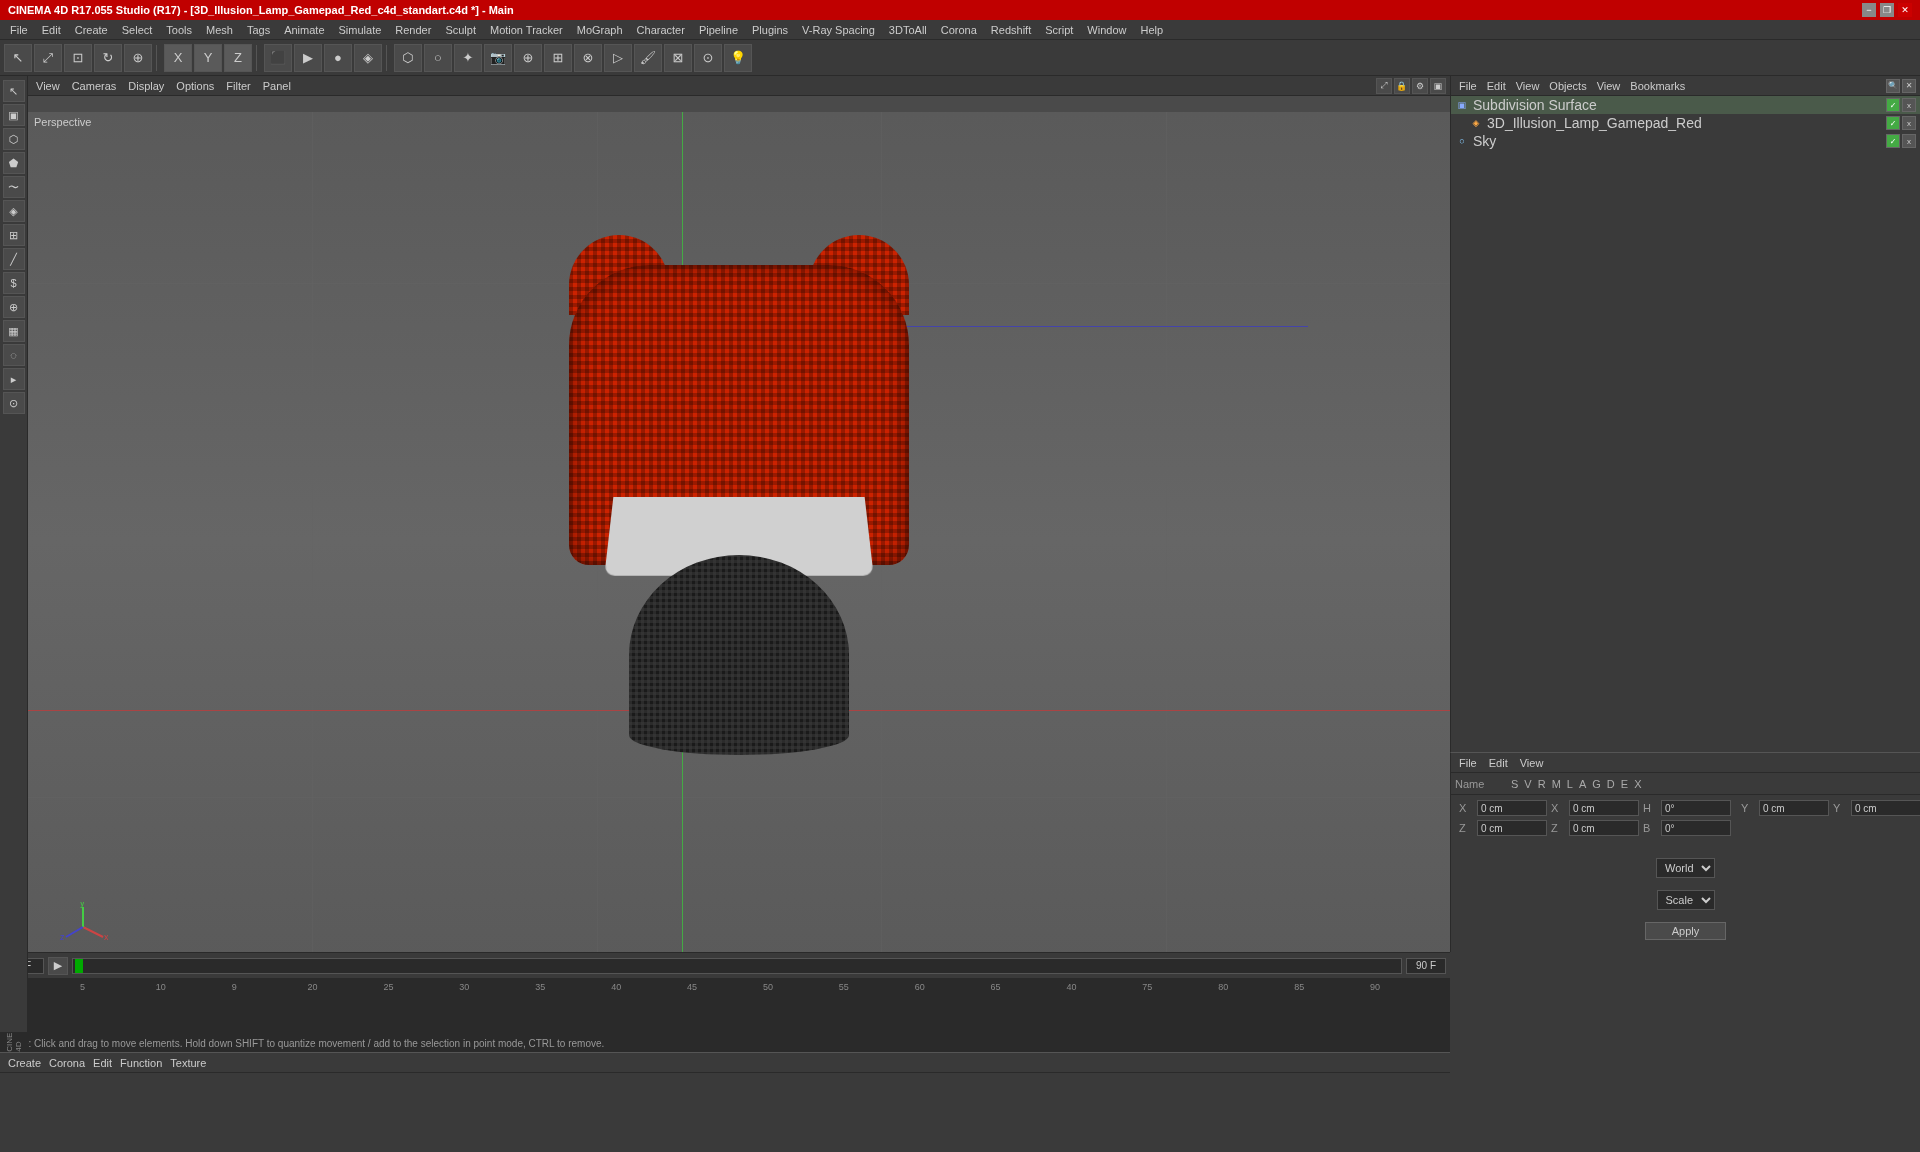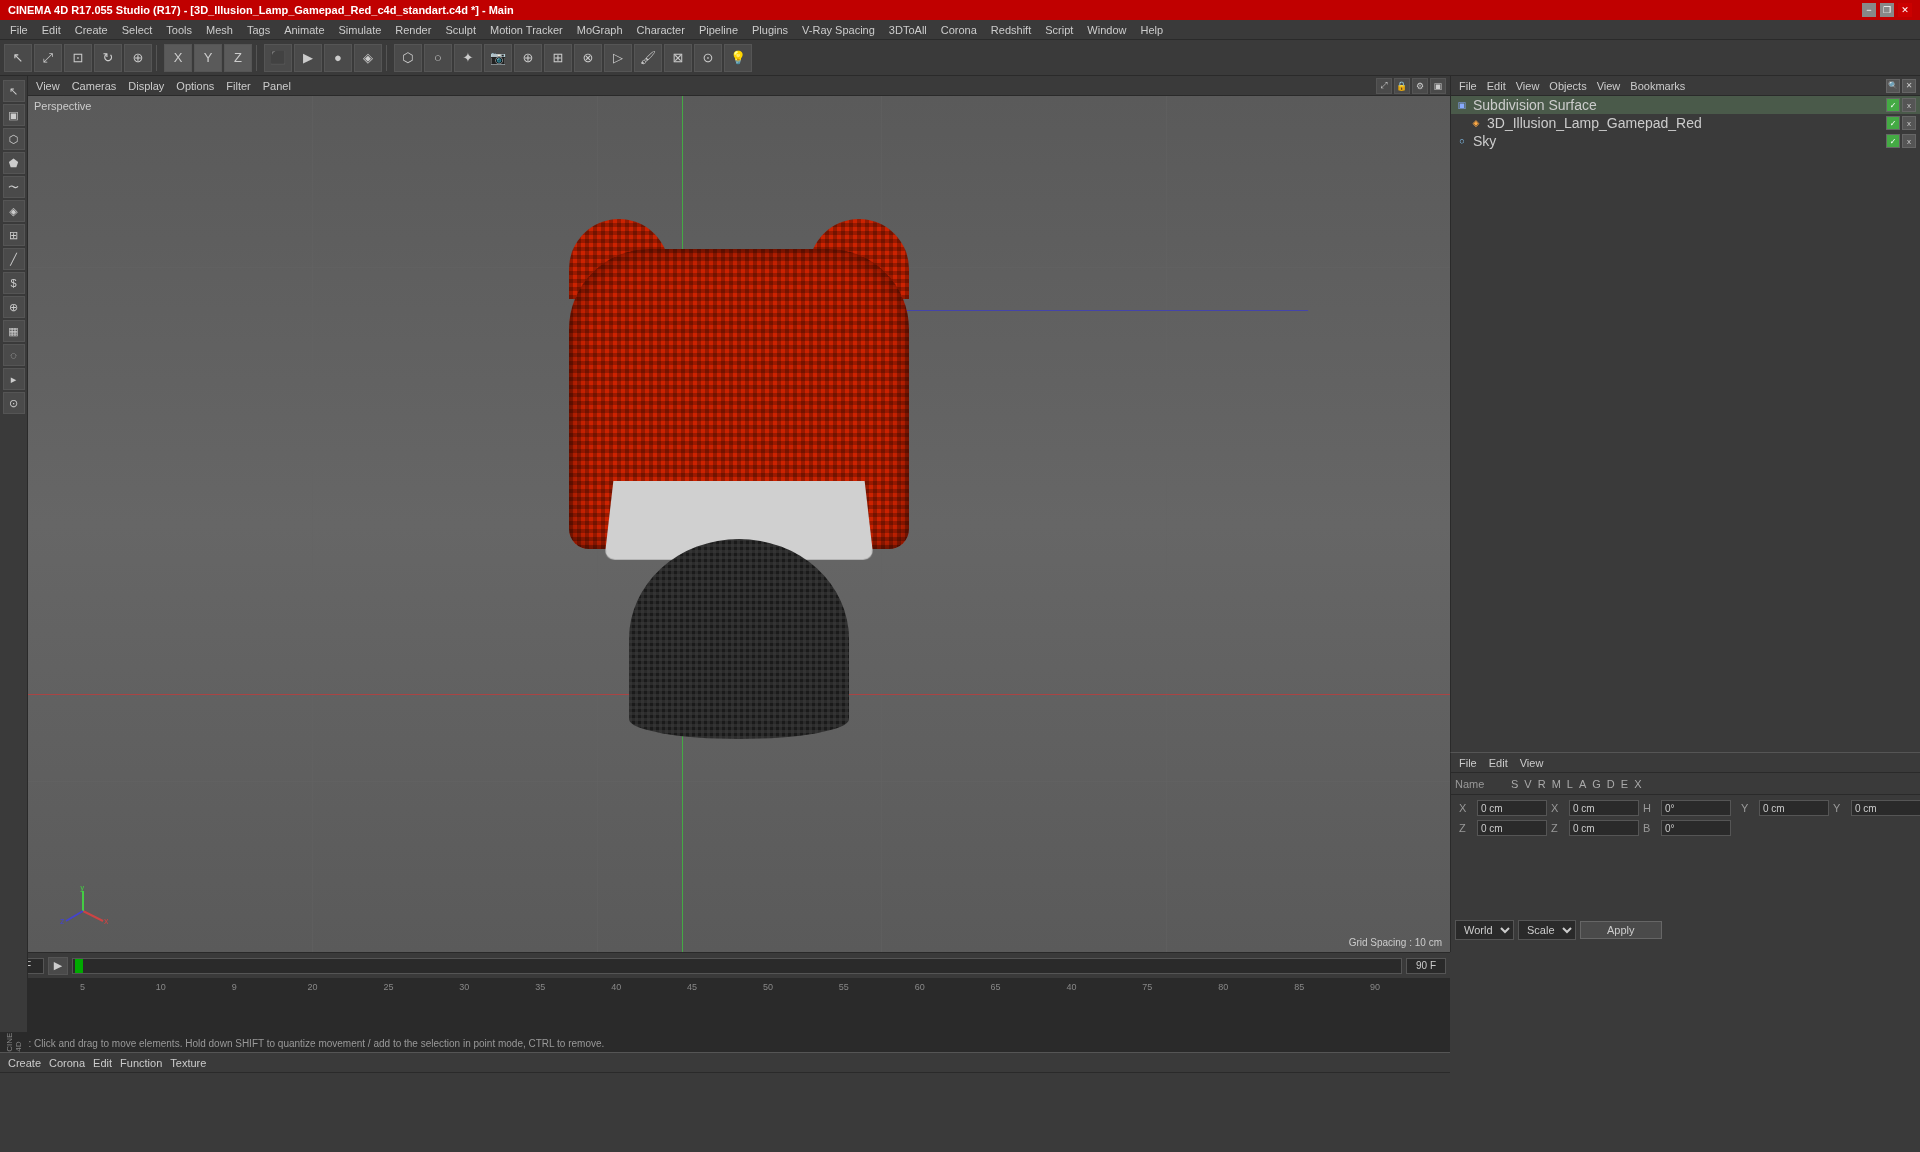--- a/index.html
+++ b/index.html
@@ -163,20 +163,21 @@
       font-size: 11px;
       cursor: pointer;
       padding: 1px 4px;
     }
     #viewport-canvas {
       width: 100%;
       height: calc(100% - 20px);
       background: linear-gradient(180deg, #5a5a5a 0%, #666 50%, #5a5a5a 100%);
       position: relative;
       overflow: hidden;
+      margin-top: 16px;
     }
     
     .grid-h {
       position: absolute;
       width: 100%;
       height: 1px;
       background: rgba(100,100,100,0.4);
     }
     .grid-v {
       position: absolute;
@@ -516,26 +517,27 @@
       height: 16px;
       background: #2a2a2a;
       border: 1px solid #555;
       color: #ccc;
       font-size: 10px;
       padding: 0 3px;
     }
     #coord-bottom {
       display: flex;
       align-items: center;
-      gap: 4px;
+      gap: 12px;
       padding: 4px;
       position: absolute;
       bottom: 8px;
       left: 0;
       right: 0;
+      flex-direction: column;
     }
     .coord-bottom-btn {
       padding: 2px 26px;
       background: #4a4a4a;
       border: 1px solid #666;
       color: #ccc;
       font-size: 11px;
       cursor: pointer;
     }
     .coord-bottom-select {

